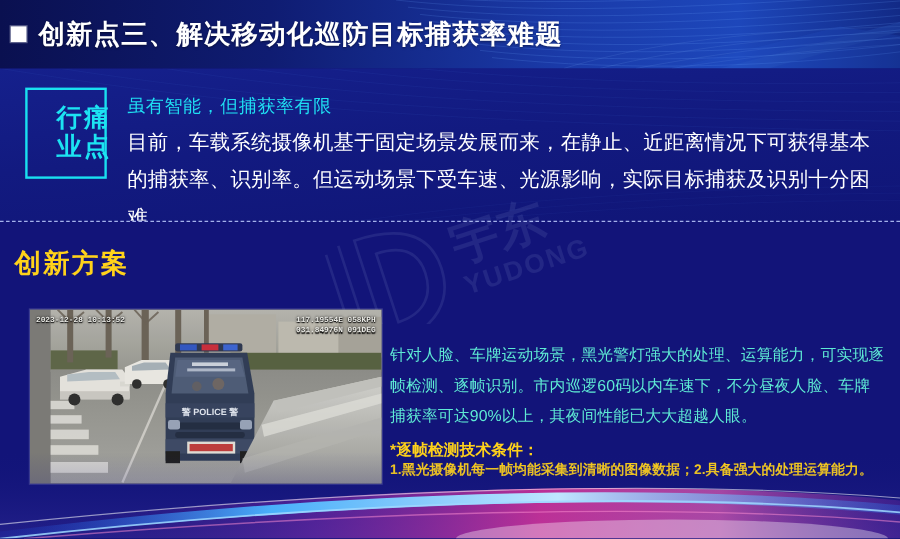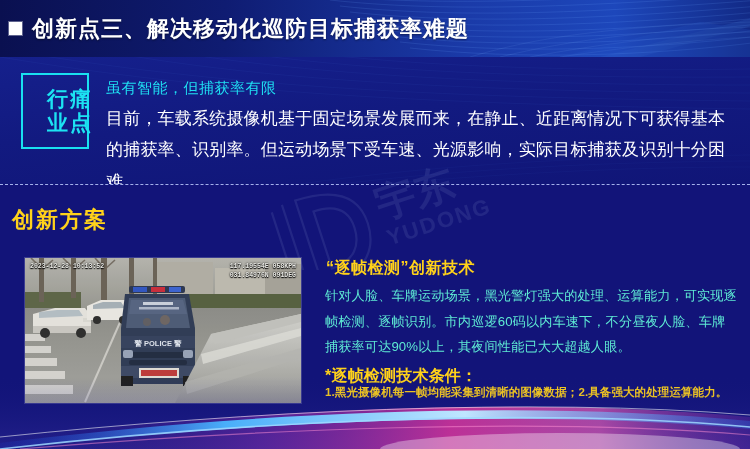--- a/index.html
+++ b/index.html
@@ -65,41 +65,42 @@
   .sol-title{
     position:absolute;left:12px;top:205px;
     color:#ffd21a;font-size:22px;font-weight:bold;letter-spacing:2px;
   }
 
   
   .photo{
     position:absolute;left:25px;top:258px;width:276px;height:145px;
     overflow:hidden;background:#7b7a76;
     box-shadow:0 0 0 1px rgba(255,255,255,.18);
+    padding-left:17px;
   }
   .photo .ovl{
     position:absolute;color:#e9e9e4;font-family:"Liberation Mono","DejaVu Sans Mono",monospace;
     font-size:6.5px;font-weight:bold;text-shadow:0 0 2px #000,0 1px 1px #000;letter-spacing:0px;
     white-space:nowrap;
   }
   .ovl-time{left:5px;top:5px;}
   .ovl-gps{right:5px;top:4px;text-align:right;line-height:1.45;}
 
   
   .tech-head{
     position:absolute;left:326px;top:258px;
     color:#ffd21a;font-size:16px;font-weight:bold;letter-spacing:.5px;
   }
   .tech-body{
     position:absolute;left:325px;top:283px;width:412px;
     color:#5eead4;font-size:13.2px;line-height:1.95;letter-spacing:.1px;
   }
   .cond-head{
     position:absolute;left:325px;top:366px;
-    color:#ffd21a;font-size:16px;font-weight:bold;letter-spacing:.2px;
+    color:#ffd21a;font-size:13px;font-weight:bold;letter-spacing:.2px;
   }
   .cond-body{
     position:absolute;left:325px;top:384px;width:420px;
     color:#ffd21a;font-size:11.5px;font-weight:bold;line-height:1.5;letter-spacing:.1px;
   }
 
   
   .bottom{position:absolute;left:0;bottom:0;width:750px;height:72px;overflow:hidden;}
 </style>
 </head>
@@ -303,21 +304,20 @@
 
       <rect x="0" y="0" width="276" height="145" fill="#6b6b66" opacity="0.07"></rect>
     </svg>
     <div class="ovl ovl-time">2023-12-28 10:13:52</div>
     <div class="ovl ovl-gps">
       <div>117.19554E 058KPH</div>
       <div>031.84976N 091DEG</div>
     </div>
   </div>
 
-  <div class="tech-head">“逐帧检测”创新技术</div>
   <div class="tech-body">针对人脸、车牌运动场景，黑光警灯强大的处理、运算能力，可实现逐帧检测、逐帧识别。市内巡逻60码以内车速下，不分昼夜人脸、车牌捕获率可达90%以上，其夜间性能已大大超越人眼。</div>
   <div class="cond-head">*逐帧检测技术条件：</div>
   <div class="cond-body">1.黑光摄像机每一帧均能采集到清晰的图像数据；2.具备强大的处理运算能力。</div>
 
   <div class="bottom">
     <svg width="750" height="72" viewBox="0 0 750 72" preserveAspectRatio="none">
       <defs>
         <linearGradient id="pink" x1="0" y1="0" x2="1" y2="0">
           <stop offset="0" stop-color="#15167b" stop-opacity="0"></stop>
           <stop offset="0.35" stop-color="#7c2aa8" stop-opacity="0.55"></stop>

